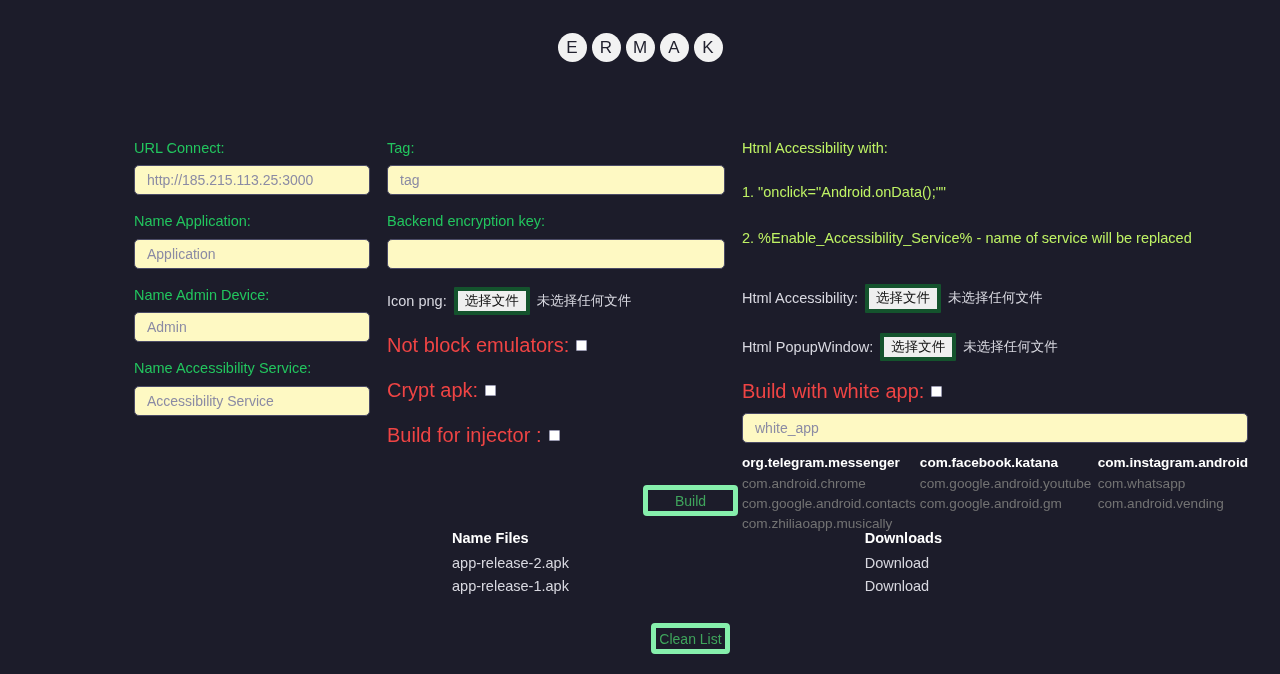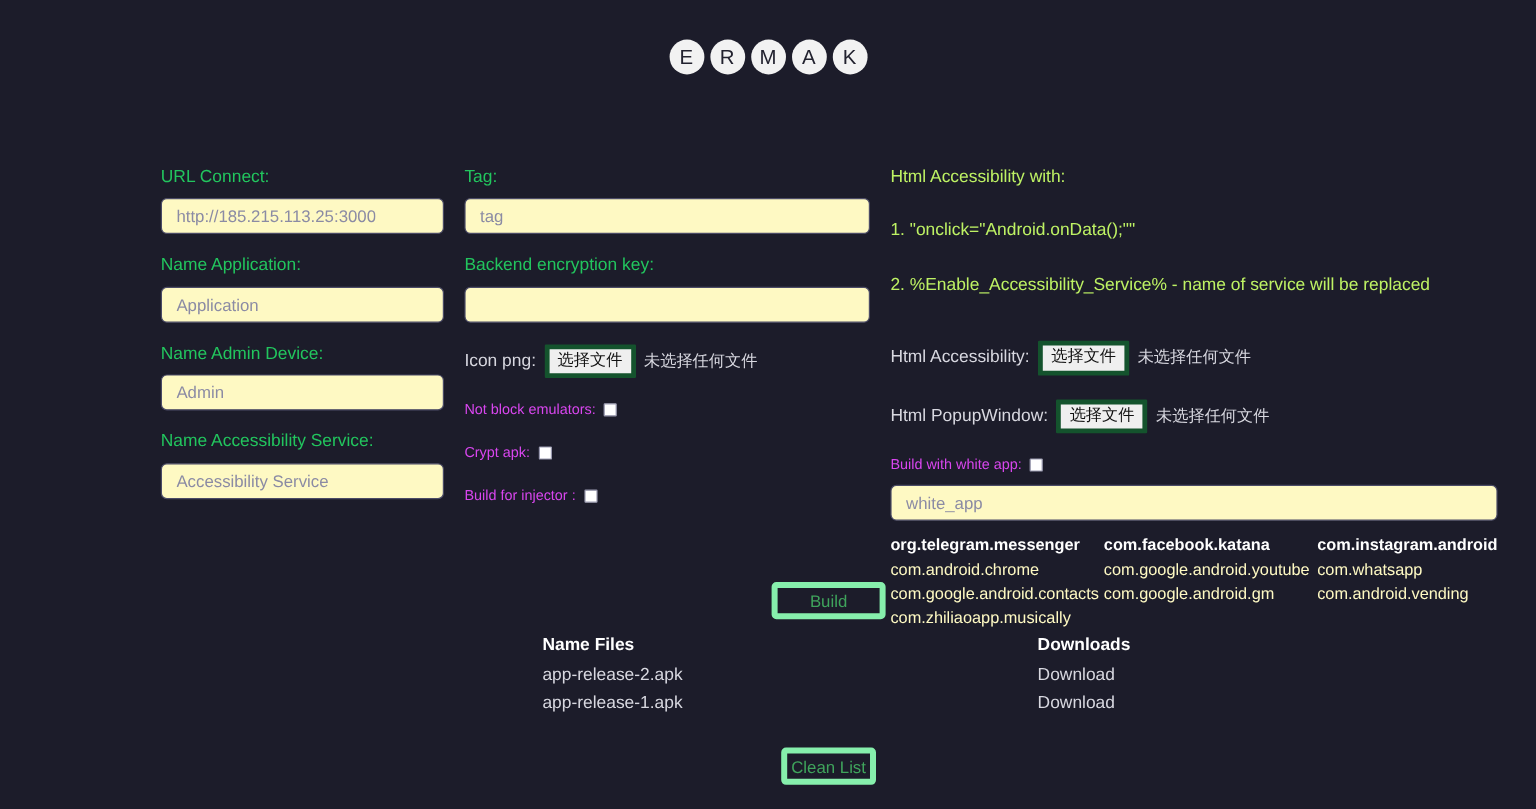--- a/index.html
+++ b/index.html
@@ -90,22 +90,22 @@
     color: #d8d8e0;
     font-size: 13.5px;
     font-family: "DejaVu Sans", sans-serif;
   }
 
   
   .check-row {
     display: flex;
     align-items: center;
     gap: 7px;
-    color: #d946ef;
-    font-size: 12px;
+    color: #ef4444;
+    font-size: 20px;
     white-space: nowrap;
   }
   .cbox {
     width: 11px; height: 11px;
     background: #ffffff;
     border: 1px solid #9a9ab0;
     border-radius: 1px;
     display: inline-block;
     flex: none;
   }
@@ -118,21 +118,21 @@
     white-space: nowrap;
   }
 
   
   .pkg-table {
     width: 100%;
     border-collapse: collapse;
     margin-top: 10px;
   }
   .pkg-table td {
-    color: #fef9c3;
+    color: #737373;
     font-size: 13.6px;
     padding: 0 0 1px 0;
     line-height: 1.42;
     white-space: nowrap;
     vertical-align: top;
   }
   .pkg-table tr.head td {
     font-weight: bold;
     color: #ffffff;
   }

